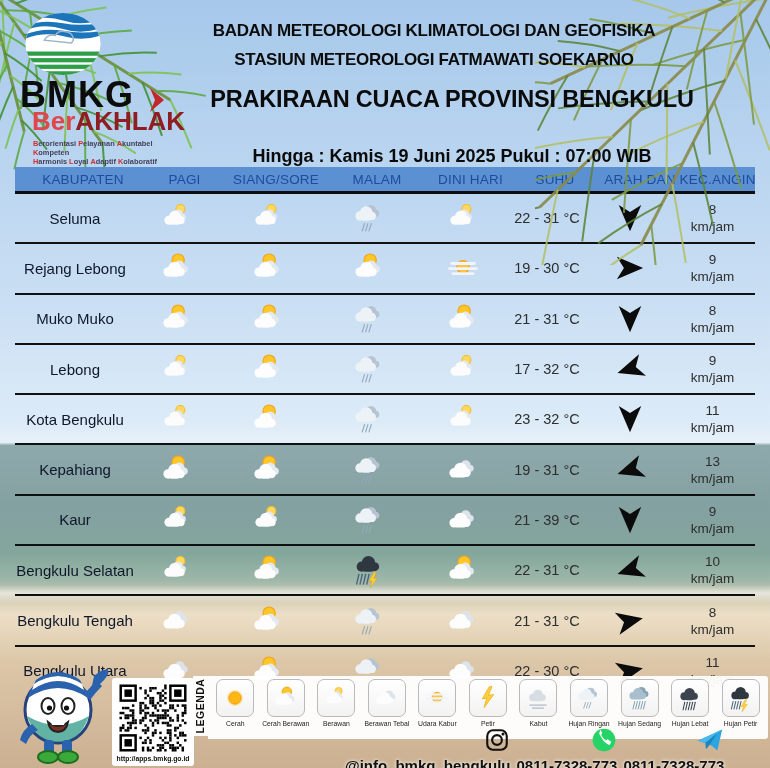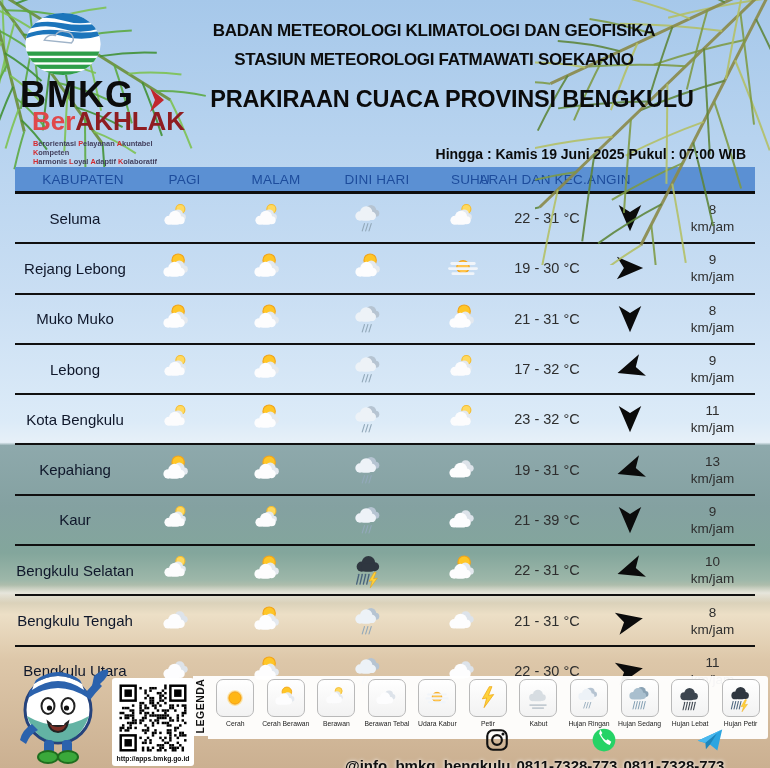--- a/index.html
+++ b/index.html
@@ -26,22 +26,22 @@
   .berakhlak .p2{color:#8f1d22;margin-top:28px;}
   .tagline{position:absolute;left:33px;top:139px;z-index:2;font-size:7.4px;line-height:9px;
     font-weight:bold;color:#43405e;width:150px;}
   .tagline span{display:inline-block;margin-right:2px;}
   .tagline span::first-letter{color:#d42b30;}
   .chevron-red{position:absolute;left:148px;top:86px;z-index:2;}
   .title{position:absolute;left:158px;right:24px;top:86px;z-index:5;text-align:center;
     font-size:23.5px;font-weight:bold;color:#0b0b0b;letter-spacing:-.2px;}
   .valid1{position:absolute;left:158px;right:24px;top:119px;z-index:5;text-align:center;
     font-size:18.5px;font-weight:bold;color:#0b0b0b;}
-  .valid2{position:absolute;left:158px;right:24px;top:146px;z-index:5;text-align:right;
-    font-size:14px;font-weight:bold;color:#0b0b0b;}
+  .valid2{position:absolute;left:158px;right:24px;top:146px;z-index:5;text-align:center;
+    font-size:18px;font-weight:bold;color:#0b0b0b;}
   
   .table{position:absolute;left:15px;top:167px;width:740px;z-index:3;}
   .thead{display:grid;grid-template-columns:120px 83px 100px 102px 85px 84px 166px;
     height:24px;background:#5b90d3;border-bottom:3px solid #0d0d0d;}
   .thead .hc{display:flex;align-items:center;justify-content:center;font-size:13.5px;
     color:#1d4c9c;letter-spacing:.2px;white-space:nowrap;margin-left:16px;}
   .trow{display:grid;grid-template-columns:120px 83px 100px 102px 85px 84px 166px;
     height:48.3px;border-bottom:2px solid #101010;align-items:center;}
   .trow:last-child{border-bottom:none;}
   .cell{display:flex;align-items:center;justify-content:center;}
@@ -204,20 +204,21 @@
     <path d="M2 2 L16 14 L2 26 L7 14 Z" fill="#c1272d"></path>
   </svg>
 
   <div class="title">PRAKIRAAN CUACA PROVINSI BENGKULU</div>
   <div class="valid2">Hingga : Kamis 19 Juni 2025 Pukul : 07:00 WIB</div>
 
   <div class="table">
     <div class="thead" id="thead">
         <div class="hc">KABUPATEN</div>
         <div class="hc">PAGI</div>
+        <div class="hc">SIANG/SORE</div>
         <div class="hc">MALAM</div>
         <div class="hc">DINI HARI</div>
         <div class="hc">SUHU</div>
         <div class="hc">ARAH DAN KEC.ANGIN</div>
       </div>
     <div id="tbody">
     <div class="trow">
       <div class="cell name">Seluma</div>
       <div class="cell">
             <svg class="wicon" width="36" height="36" viewBox="0 0 64 64">

